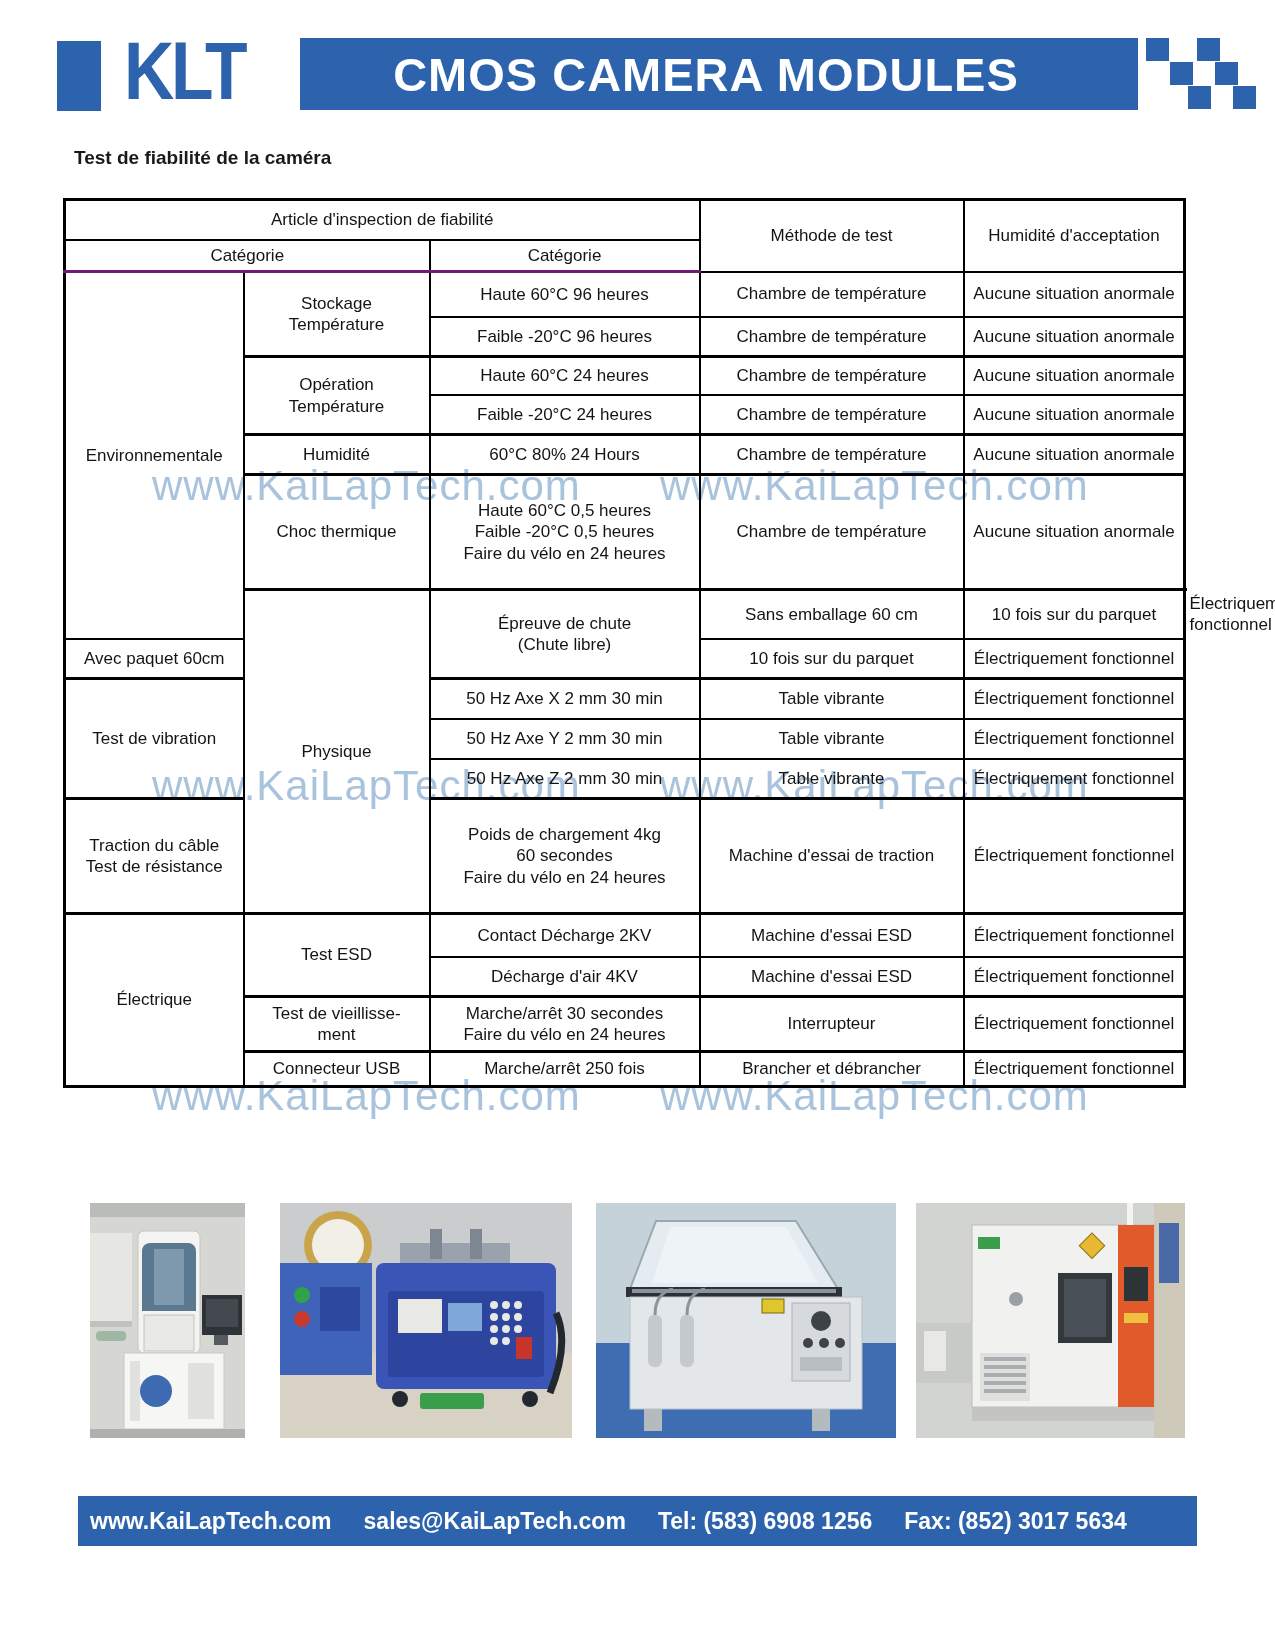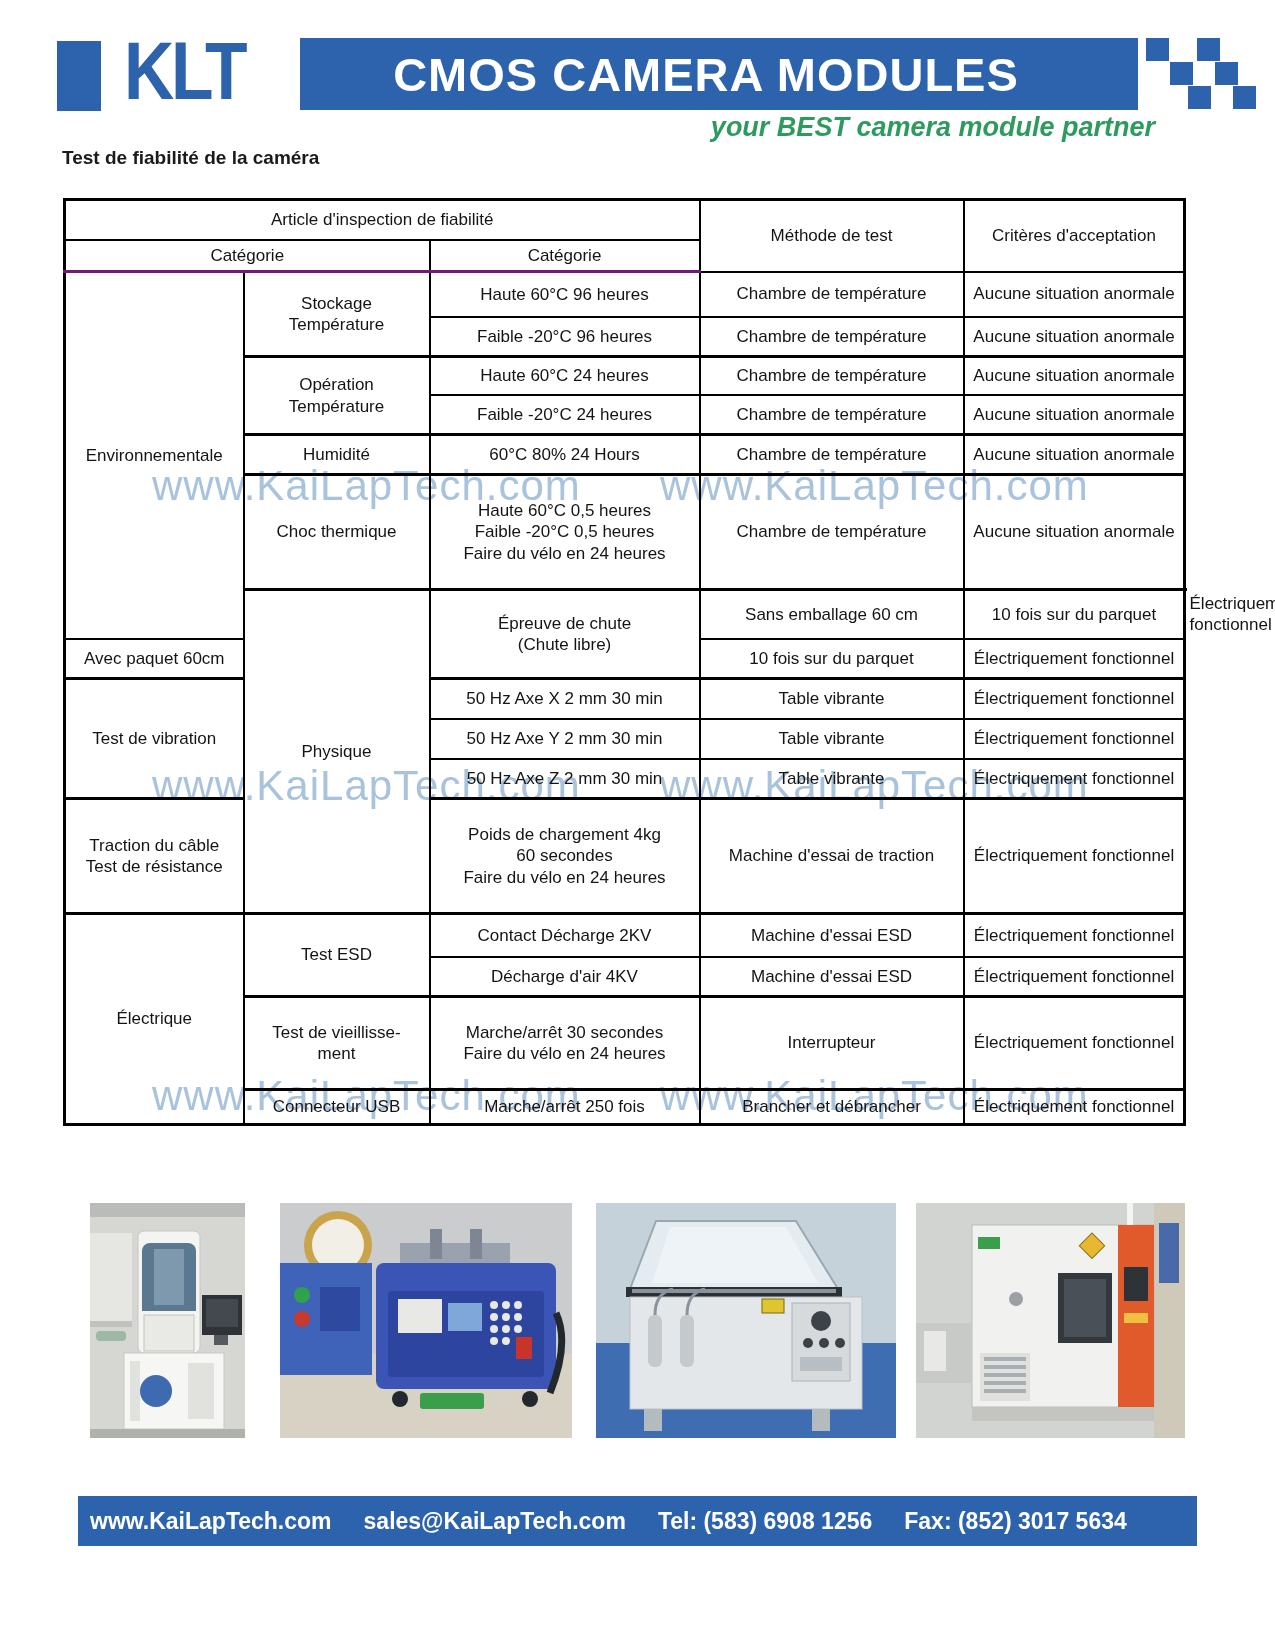--- a/index.html
+++ b/index.html
@@ -17,21 +17,21 @@
   .banner{
     position:absolute;left:300px;top:38px;width:838px;height:72px;background:#2d63ad;
     display:flex;align-items:center;justify-content:center;
   }
   .banner-title{color:#ffffff;font-size:47px;font-weight:bold;letter-spacing:1px;padding-right:26px;white-space:nowrap;}
   .checker{position:absolute;left:1138px;top:38px;}
   .tagline{
     position:absolute;left:600px;top:112px;width:555px;text-align:right;
     color:#2e9b5e;font-size:27px;font-weight:bold;font-style:italic;white-space:nowrap;
   }
-  .doc-title{position:absolute;left:62px;top:147px;font-size:19px;font-weight:bold;color:#1a1a1a;}
+  .doc-title{position:absolute;left:74px;top:147px;font-size:19px;font-weight:bold;color:#1a1a1a;}
   
   .wm-row{position:absolute;left:0;width:1275px;height:48px;z-index:0;pointer-events:none;}
   .wm{position:absolute;font-size:42px;color:#a9c3dd;white-space:nowrap;letter-spacing:1px;}
   .wm.l{left:152px;} .wm.r{left:660px;}
   
   table.rel{
     position:absolute;left:63px;top:198px;width:1120px;z-index:1;
     border-collapse:collapse;table-layout:fixed;background:transparent;
   }
   table.rel th,table.rel td{
@@ -68,21 +68,20 @@
     <span class="banner-title">CMOS CAMERA MODULES</span>
   </div>
   <svg class="checker" width="120" height="72" viewBox="0 0 120 72">
     <rect x="8" y="0" width="23" height="23" fill="#2d63ad"></rect>
     <rect x="59" y="0" width="23" height="23" fill="#2d63ad"></rect>
     <rect x="32" y="24" width="23" height="23" fill="#2d63ad"></rect>
     <rect x="77" y="24" width="23" height="23" fill="#2d63ad"></rect>
     <rect x="50" y="48" width="23" height="23" fill="#2d63ad"></rect>
     <rect x="95" y="48" width="23" height="23" fill="#2d63ad"></rect>
   </svg>
-  <div class="tagline">your BEST camera module partner</div>
 
   <div class="doc-title">Test de fiabilité de la caméra</div>
 
   <div class="wm-row" style="top:462px;">
     <span class="wm l">www.KaiLapTech.com</span>
     <span class="wm r">www.KaiLapTech.com</span>
   </div>
   <div class="wm-row" style="top:762px;">
     <span class="wm l">www.KaiLapTech.com</span>
     <span class="wm r">www.KaiLapTech.com</span>
@@ -97,21 +96,21 @@
       <col style="width:179px">
         <col style="width:186px">
         <col style="width:270px">
       <col style="width:264px">
         <col style="width:221px">
     </colgroup>
     <thead>
       <tr class="h1">
         <th colspan="3">Article d'inspection de fiabilité</th>
         <th rowspan="2" class="dbl">Méthode de test</th>
-        <th rowspan="2" class="dbl">Critères d'acceptation</th>
+        <th rowspan="2" class="dbl">Humidité d'acceptation</th>
       </tr>
       <tr class="h2">
         <th colspan="2">Catégorie</th>
         <th>Catégorie</th>
       </tr>
     </thead>
     <tbody id="tbody">
         <tr style="height: 45px;">
           <td rowspan="7">Environnementale</td>
           <td rowspan="2">Stockage
@@ -194,21 +193,21 @@
           <td rowspan="2">Test ESD</td>
           <td>Contact Décharge 2KV</td>
           <td>Machine d'essai ESD</td>
           <td>Électriquement fonctionnel</td>
         </tr>
         <tr style="height: 40px;">
           <td>Décharge d'air 4KV</td>
           <td>Machine d'essai ESD</td>
           <td>Électriquement fonctionnel</td>
         </tr>
-        <tr class="thick" style="height: 93px;">
+        <tr class="thick" style="height: 55px;">
           <td>Test de vieillisse-
 ment</td>
           <td>Marche/arrêt 30 secondes
 Faire du vélo en 24 heures</td>
           <td>Interrupteur</td>
           <td>Électriquement fonctionnel</td>
         </tr>
         <tr class="thick" style="height: 35px;">
           <td>Connecteur USB</td>
           <td>Marche/arrêt 250 fois</td>

